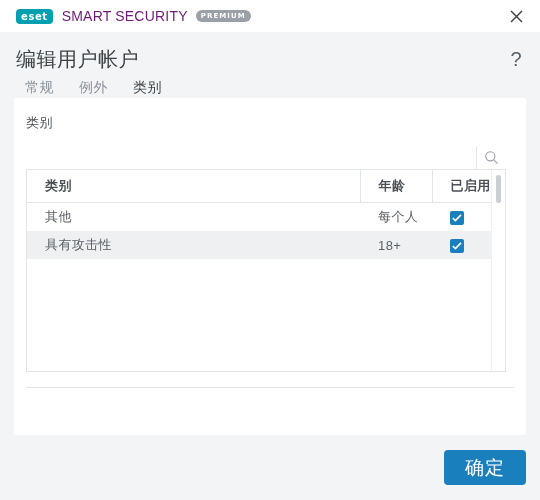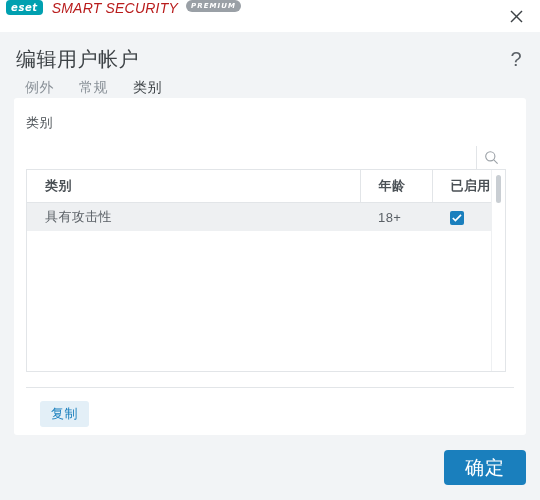--- a/index.html
+++ b/index.html
@@ -22,24 +22,23 @@
     background: #f2f4f6;
     box-sizing: border-box;
   }
 
   
   .titlebar {
     position: relative;
     height: 32px;
     background: #ffffff;
     display: flex;
-    align-items: flex-start;
-    padding-left: 6px;
-    box-sizing: border-box;
-    font-style: italic;
+    align-items: center;
+    padding-left: 16px;
+    box-sizing: border-box;
   }
   .eset-logo {
     display: inline-flex;
     align-items: center;
     justify-content: center;
     background: #00a0b0;
     border-radius: 4px;
     height: 15px;
     padding: 0 5px;
     margin-right: 9px;
@@ -47,21 +46,21 @@
   }
   .eset-logo .logo-text {
     color: #ffffff;
     font-size: 10px;
     font-weight: bold;
     letter-spacing: 0.6px;
     line-height: 15px;
     font-family: "DejaVu Sans", sans-serif;
   }
   .suite-name {
-    color: #b91c1c;
+    color: #701a75;
     font-size: 14px;
     letter-spacing: 0.2px;
     font-family: "Liberation Sans", sans-serif;
     white-space: nowrap;
   }
   .premium-badge {
     margin-left: 8px;
     background: #9aa0a6;
     color: #ffffff;
     font-size: 7px;
@@ -353,22 +352,22 @@
       </svg>
     </span>
   </div>
 
   <div class="dialog-head">
     <div class="dialog-title">编辑用户帐户</div>
     <div class="help-icon">?</div>
   </div>
 
   <div class="tabbar">
+    <div class="tab">常规</div>
     <div class="tab">例外</div>
-    <div class="tab">常规</div>
     <div class="tab active">类别</div>
   </div>
 
   <div class="panel">
 
     <div class="panel-label">类别</div>
 
     <div class="table-box">
 
       <div class="search-row">
@@ -390,20 +389,31 @@
                 <col class="col-enabled">
             </colgroup>
             <thead>
               <tr>
                 <th>类别</th>
                 <th>年龄</th>
                 <th>已启用</th>
               </tr>
             </thead>
             <tbody>
+              <tr class="row-norm">
+                <td>其他</td>
+                <td>每个人</td>
+                <td>
+                  <span class="chk">
+                    <svg width="10" height="8" viewBox="0 0 10 8" aria-hidden="true">
+                        <polyline points="0.8,4 3.4,6.5 9,0.9" fill="none" stroke="#ffffff" stroke-width="1.7"></polyline>
+                      </svg>
+                  </span>
+                </td>
+              </tr>
               <tr class="row-alt">
                 <td>具有攻击性</td>
                 <td>18+</td>
                 <td>
                   <span class="chk">
                     <svg width="10" height="8" viewBox="0 0 10 8" aria-hidden="true">
                         <polyline points="0.8,4 3.4,6.5 9,0.9" fill="none" stroke="#ffffff" stroke-width="1.7"></polyline>
                       </svg>
                   </span>
                 </td>
@@ -414,20 +424,19 @@
         </div>
 
         <div class="vscroll">
           <div class="vscroll-thumb"></div>
         </div>
       </div>
     </div>
 
     <div class="panel-divider"></div>
 
-    <button class="copy-button">复制</button>
   </div>
 
   <div class="dialog-footer">
     <button class="ok-button">确定</button>
   </div>
 
 </div>
 
 </body></html>

